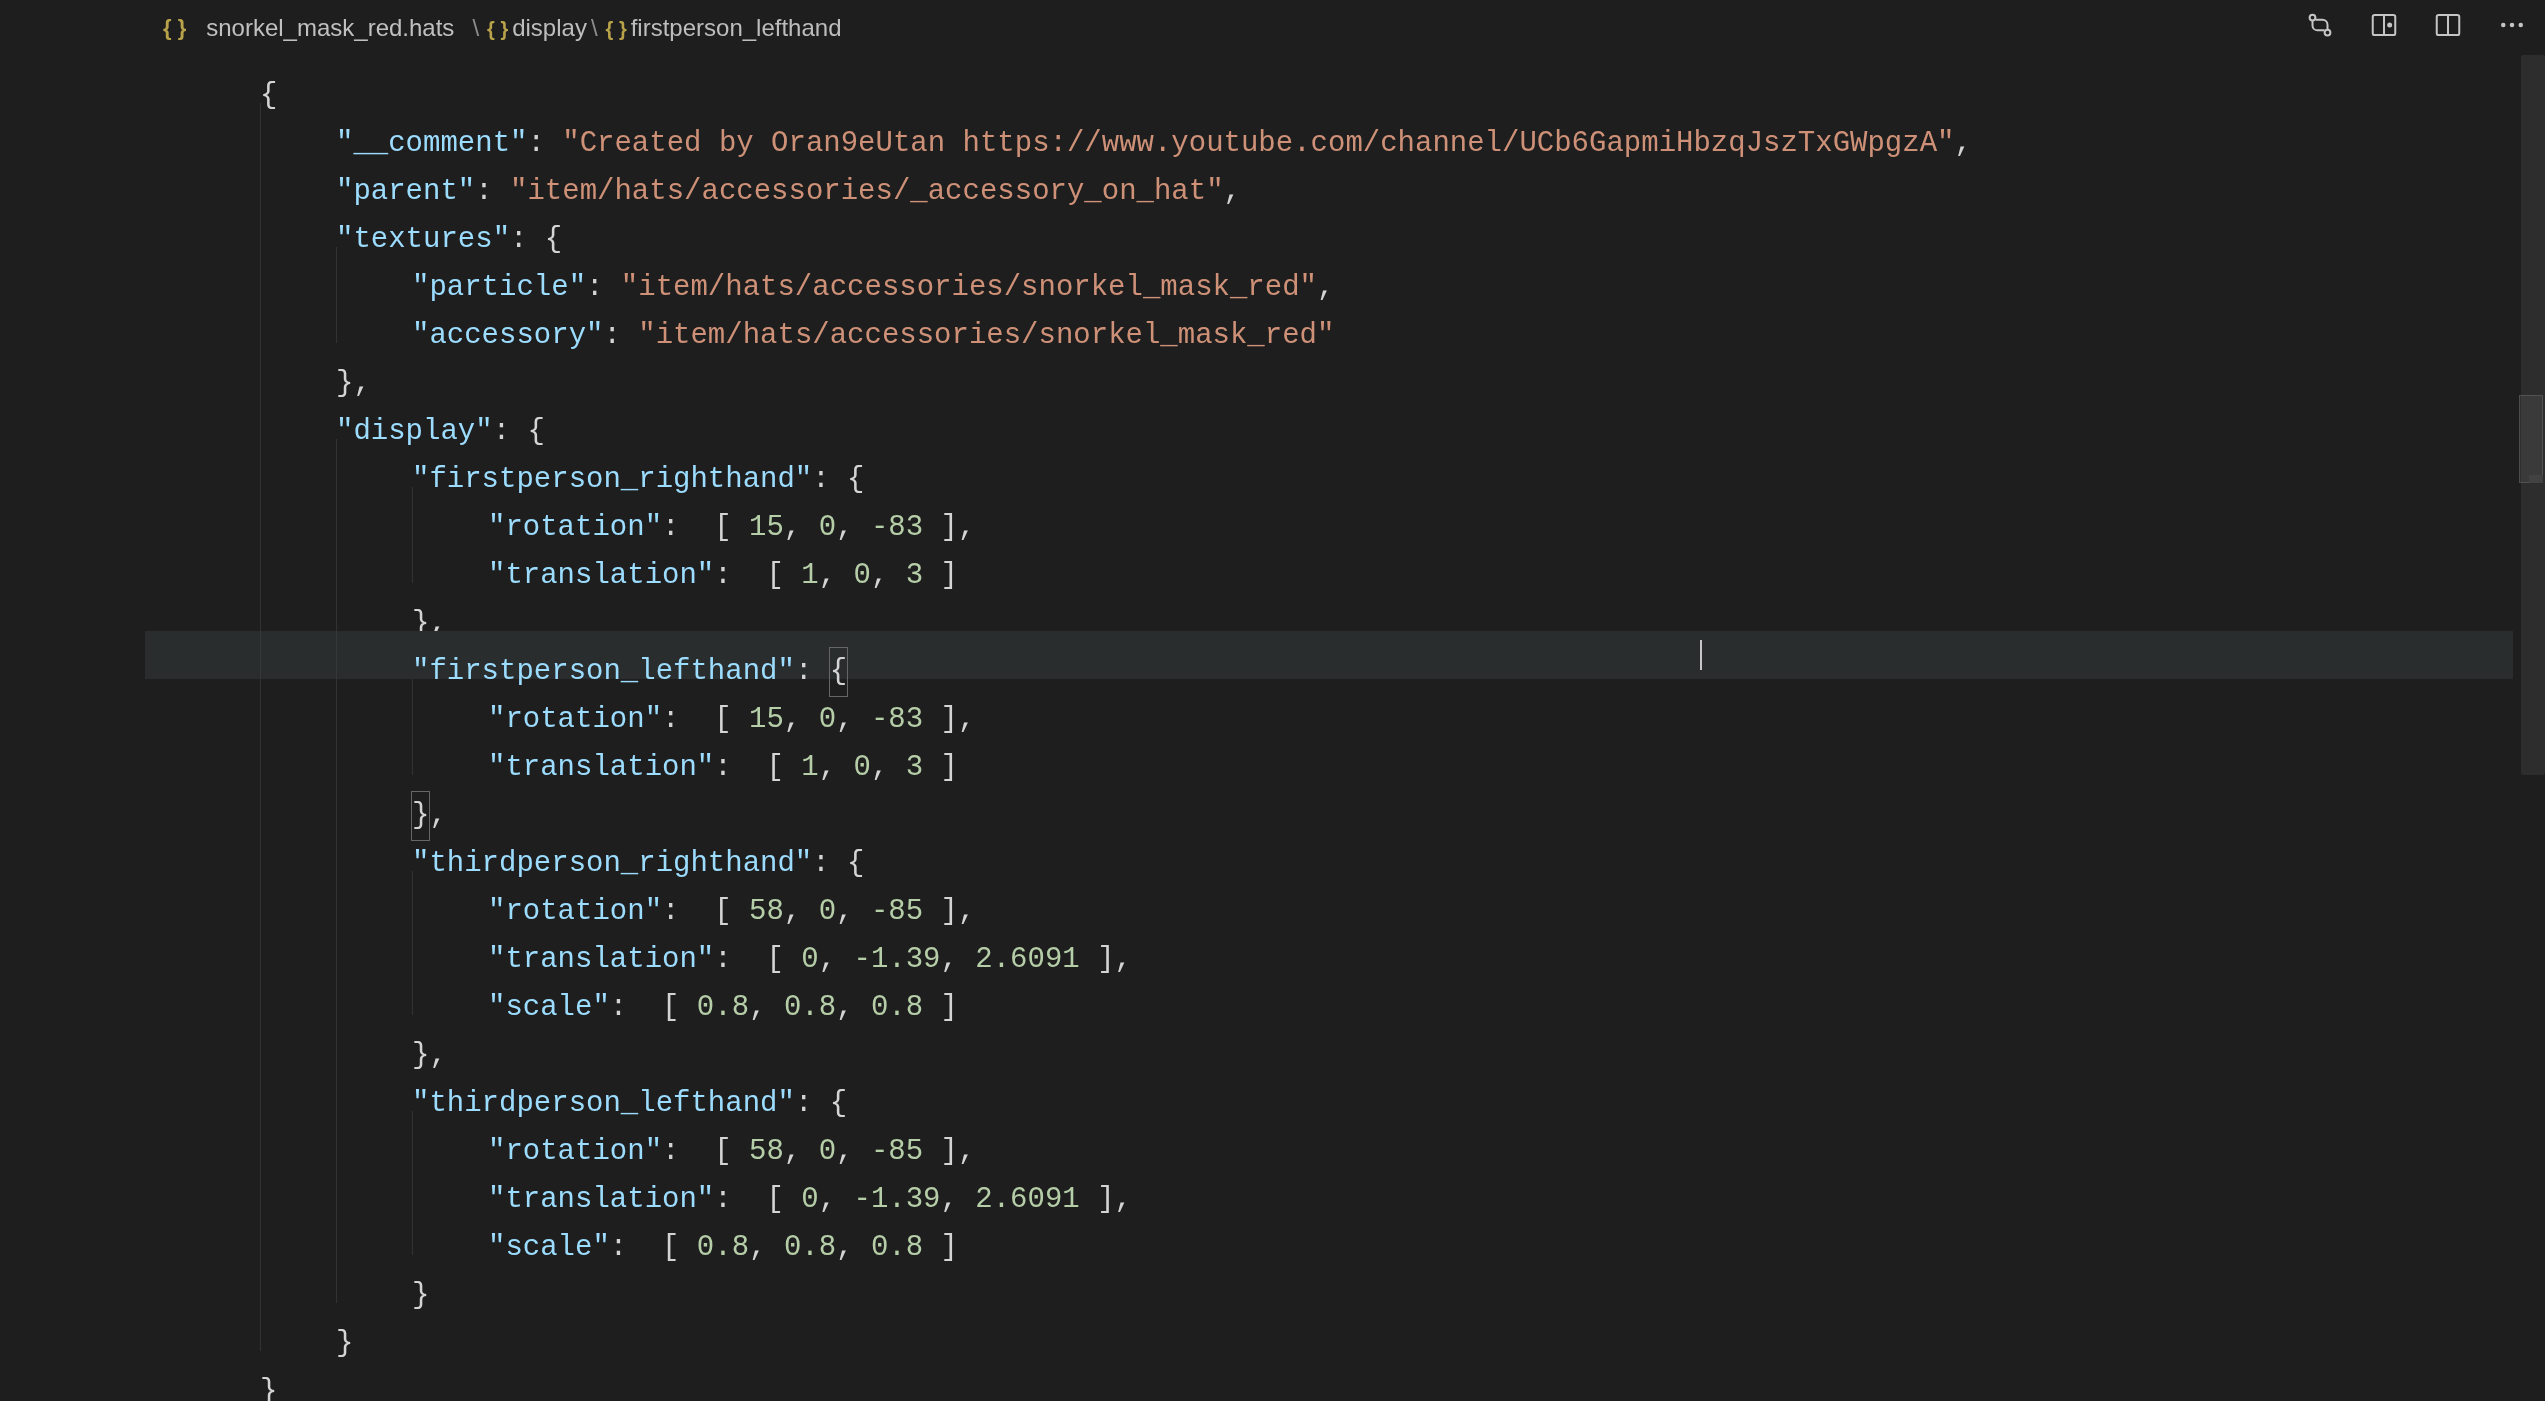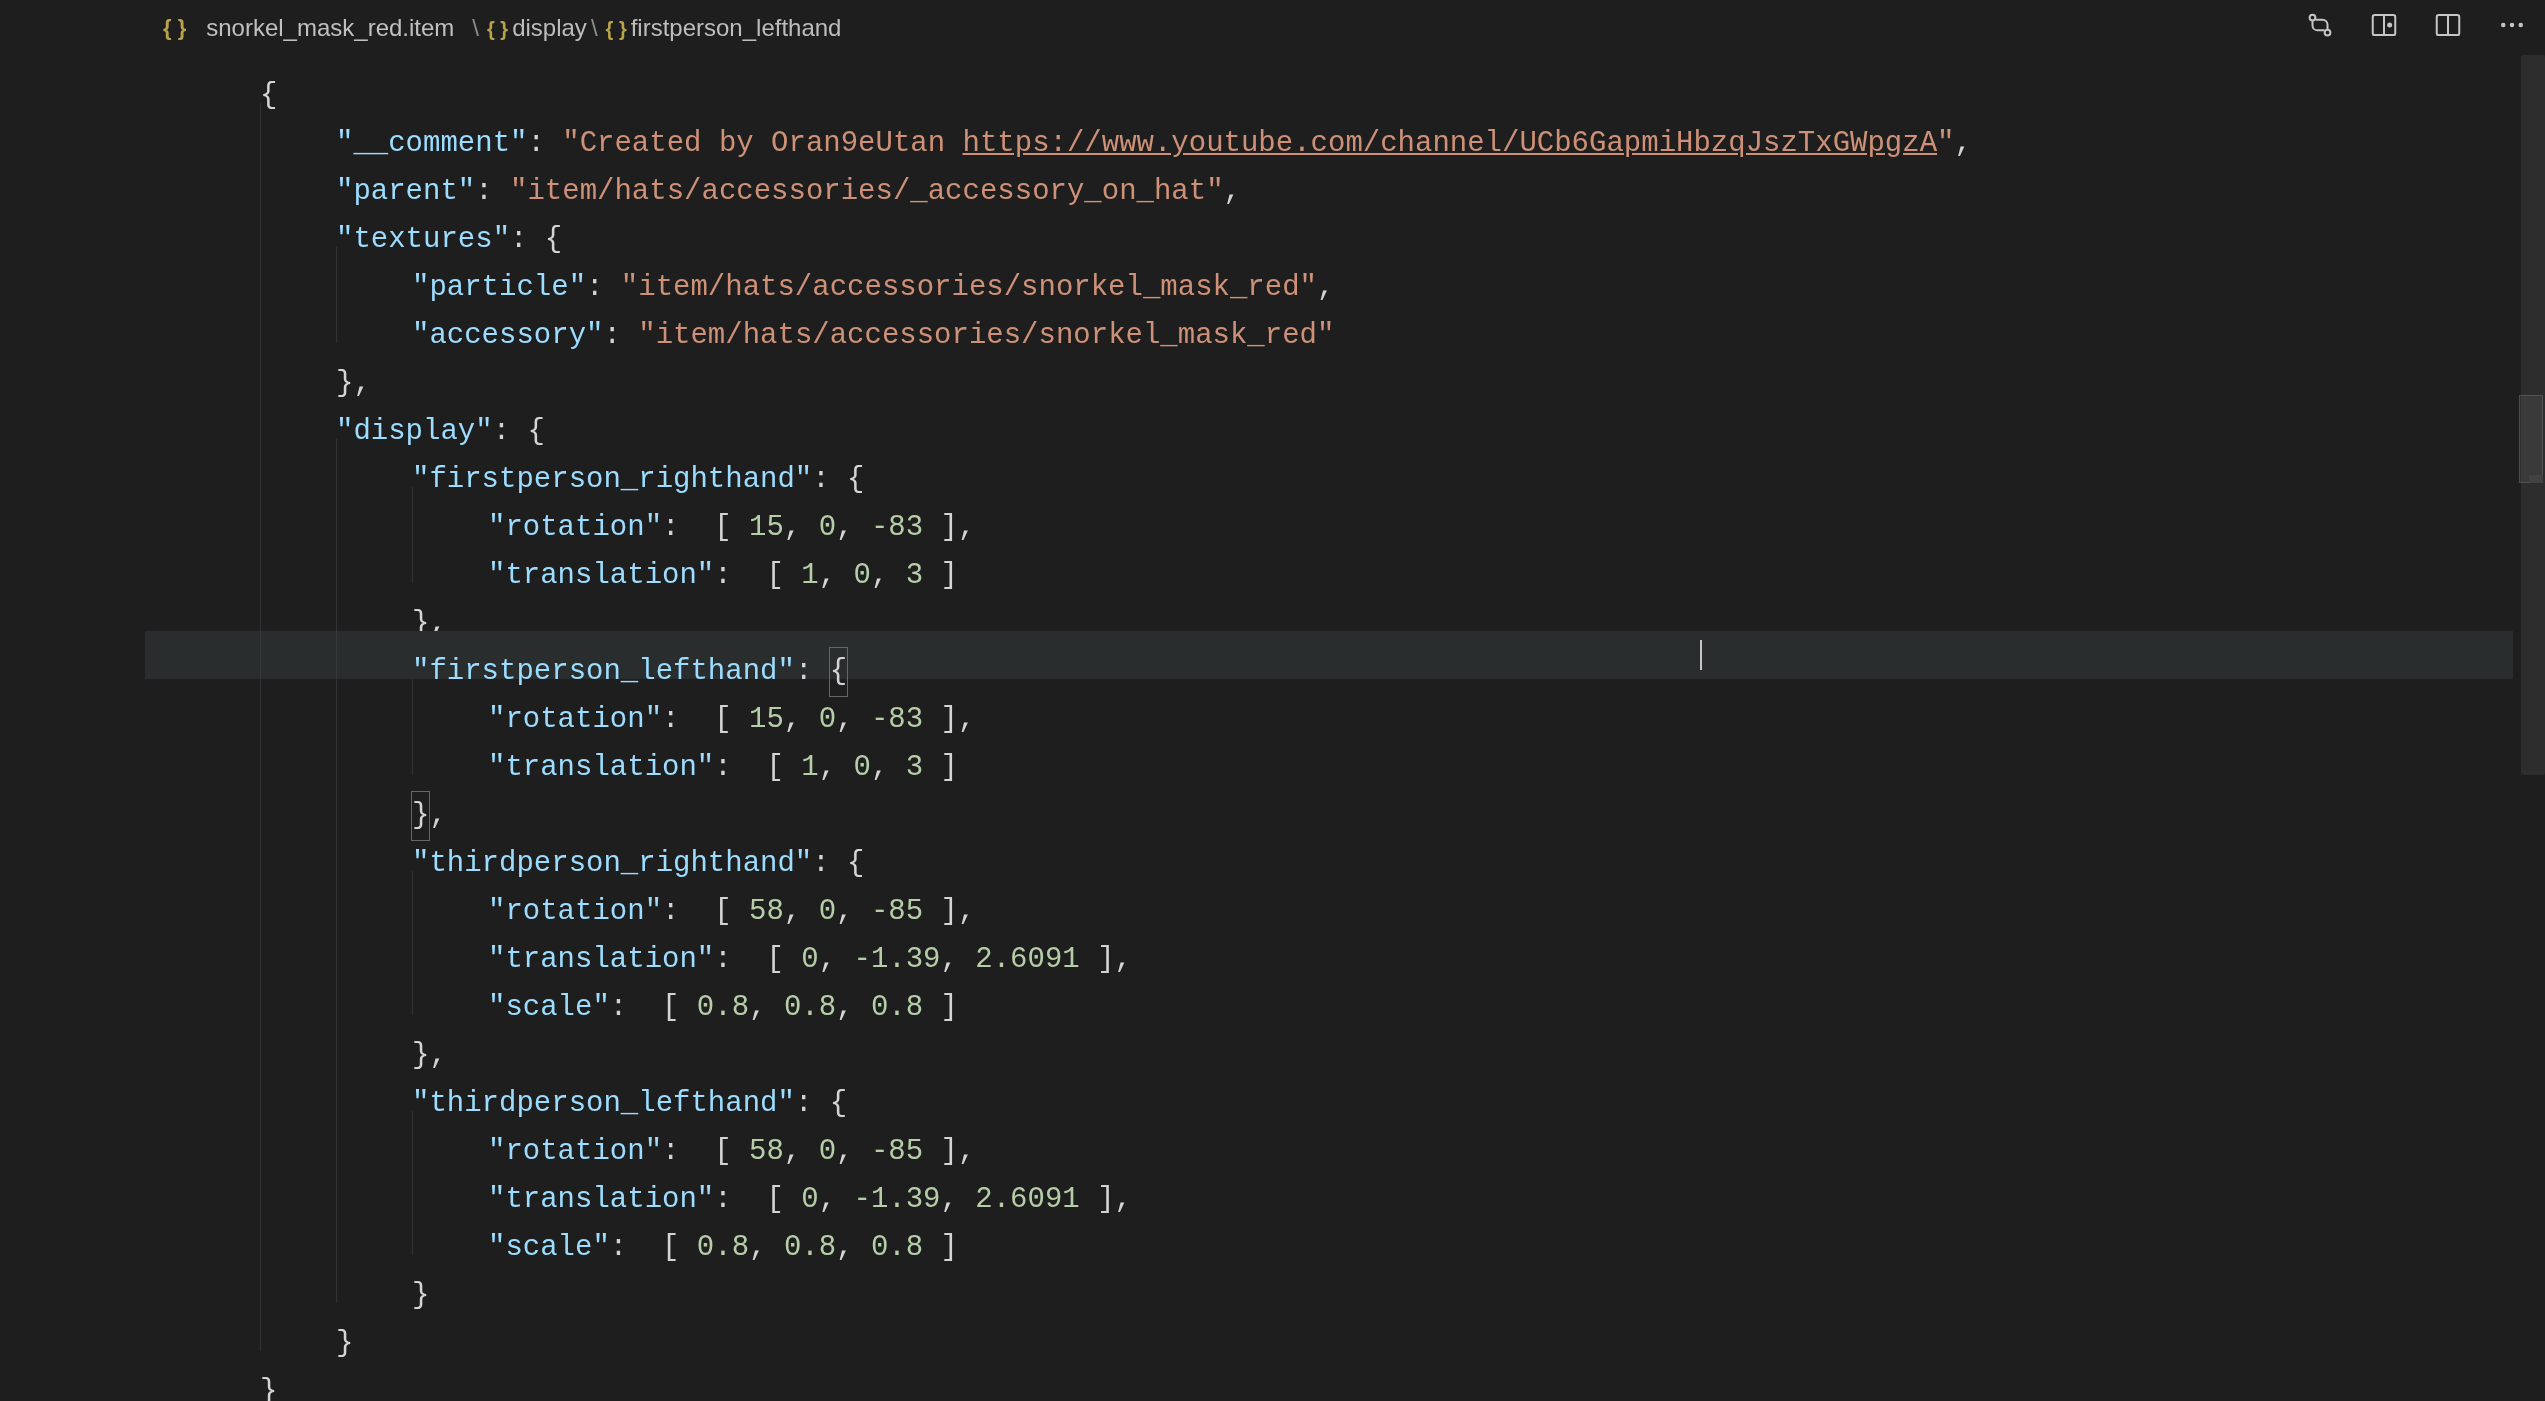--- a/index.html
+++ b/index.html
@@ -86,21 +86,21 @@
     padding-left:0;
     white-space:pre;
   }
   .ig{
     position:absolute;top:0;bottom:0;width:1px;background:#404040;opacity:0.6;
   }
   .k{color:var(--key);} 
   .s{color:var(--string);} 
   .n{color:var(--num);} 
   .p{color:var(--punct);} 
-  .u{color:var(--link);text-decoration:underline;}
+  .u{color:var(--link);}
   .bracket-match{
     border:1px solid #666;
     margin:-1px;
     display:inline-block;
   }
   .vscroll-thumb{
     position:absolute;right:0;top:0;width:24px;height:720px;
     background:#3c3c3c;opacity:0.5;border-radius:2px;
   }
   .overview{
@@ -121,21 +121,21 @@
 </head>
 <body>
 
 <div class="stage" style="transform: scale(1);">
   <div class="left-edge"></div>
 
   <div class="editor-region">
 
     <div class="tabbar">
       <span class="tab-icon-braces">{ }</span>
-      <span class="filename">snorkel_mask_red.item</span>
+      <span class="filename">snorkel_mask_red.hats</span>
       <span id="breadcrumb-segs"><span style="color: rgb(140, 140, 140); margin: 0px 4px;">\</span><span class="bc-seg"><span class="bc-icon">{ }</span><span>display</span></span><span style="color: rgb(140, 140, 140); margin: 0px 4px;">\</span><span class="bc-seg"><span class="bc-icon">{ }</span><span>firstperson_lefthand</span></span></span>
       <span class="flex-spacer"></span>
       <div class="top-icons">
         <span>
           <svg viewBox="0 0 24 24" fill="none" stroke="currentColor" stroke-width="1.6">
             <circle cx="6" cy="6" r="2.3"></circle>
               <circle cx="18" cy="18" r="2.3"></circle>
             <path d="M6 8.3v4a4 4 0 0 0 4 4h5.5"></path>
               <path d="M18 15.7v-4a4 4 0 0 0-4-4H8.5"></path>
           </svg>

